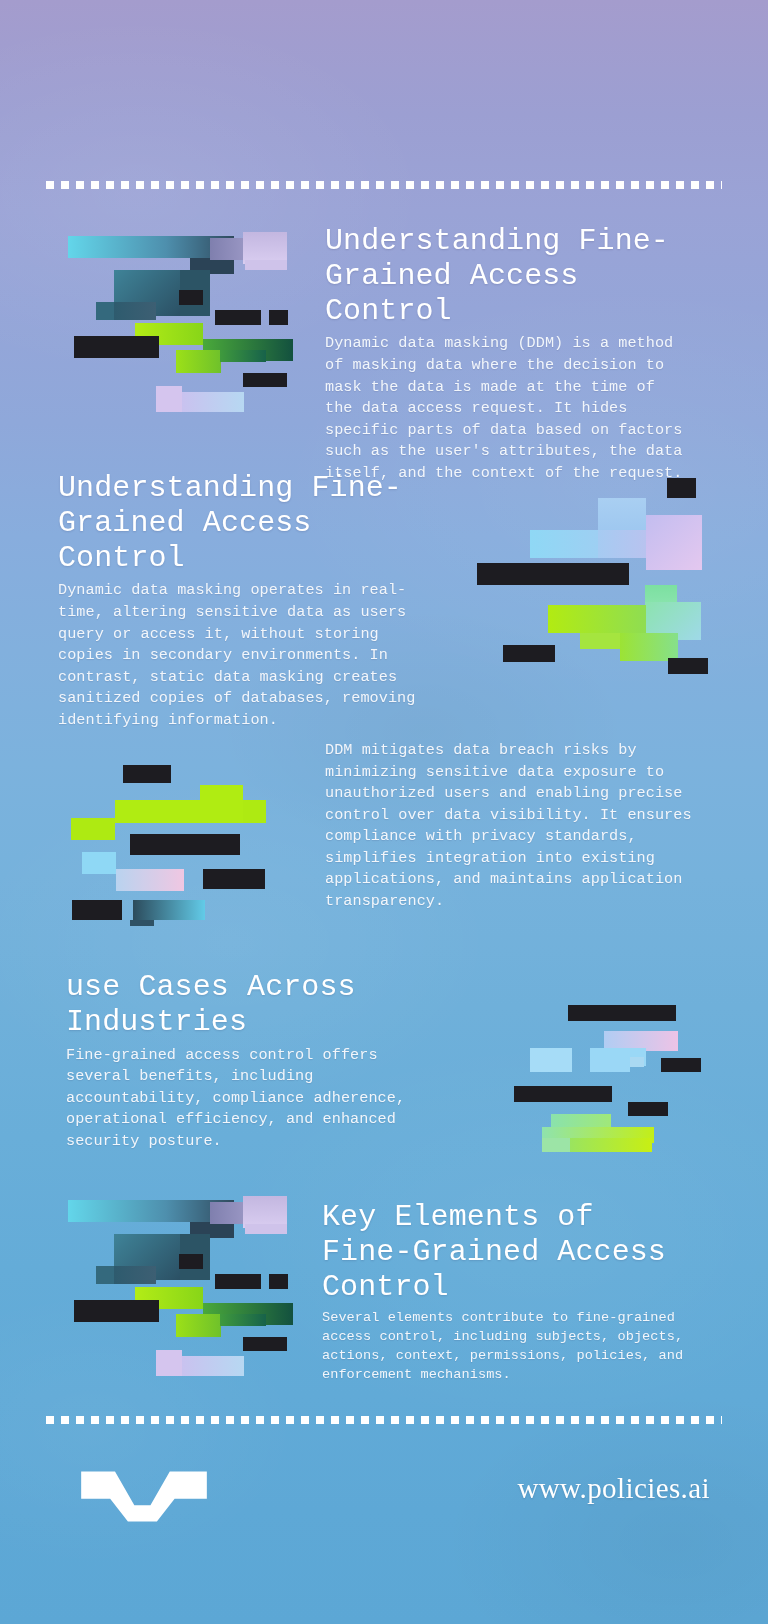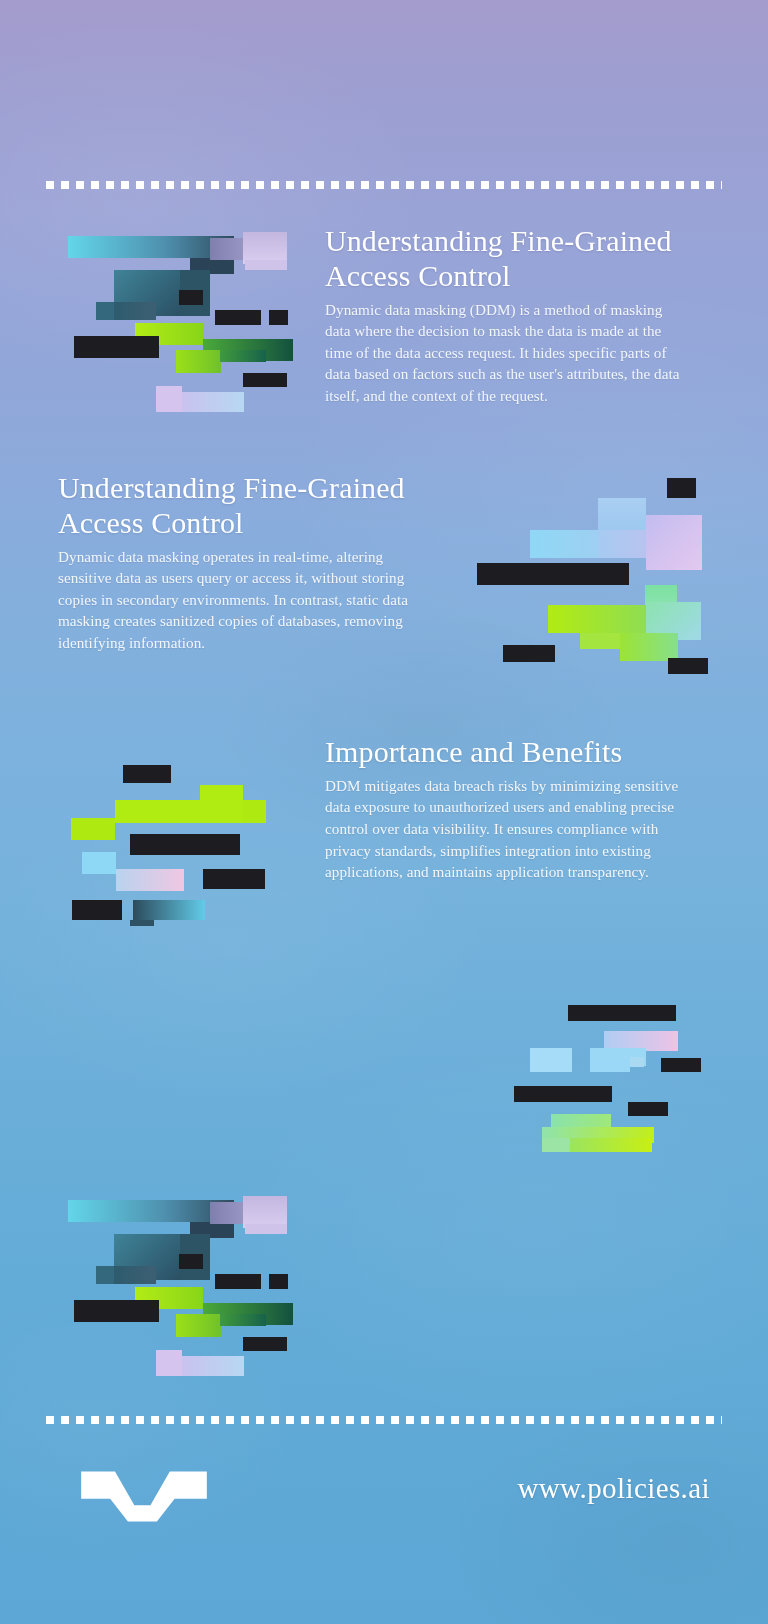--- a/index.html
+++ b/index.html
@@ -66,21 +66,21 @@
   .dotted-rule{
     position:absolute;
     height:8px;
     left:46px; right:46px;
     background-image:repeating-linear-gradient(to right,
         #ffffff 0px, #ffffff 8px, transparent 8px, transparent 15px);
     z-index:3;
   }
   #rule-top{ top:181px; }
   #rule-bottom{ top:1416px; }
-  .sec-text{ position:absolute; }
+  .sec-text{ position:absolute;font-family:Liberation Mono, monospace; }
   .sec-head{
     color:#ffffff;
     font-size:30px;
     line-height:1.16;
     font-weight:400;
     letter-spacing:.1px;
     text-shadow:0 1px 2px rgba(40,40,80,.16);
   }
   .sec-body{
     color:#f2f6fb;
@@ -209,21 +209,20 @@
     <span style="left:56px; top:139px; width:68px; height:22px; background:linear-gradient(90deg,#b9d3ef,#f0c7e2);"></span>
 
     <span class="blk-dark" style="left:143px;top:139px; width:62px; height:20px;"></span>
     <span class="blk-dark" style="left:12px; top:170px; width:50px; height:20px;"></span>
 
     <span style="left:73px; top:170px; width:72px; height:20px; background:linear-gradient(90deg,#2c4b5c,#62cbe8);"></span>
     <span style="left:70px; top:190px; width:24px; height:6px;  background:#2f5164;"></span>
   </div>
 
   <div class="sec-text" id="sec3-text">
-    <div class="sec-head">Importance and Benefits</div>
     <div class="sec-body">DDM mitigates data breach risks by minimizing sensitive data exposure to unauthorized users and enabling precise control over data visibility. It ensures compliance with privacy standards, simplifies integration into existing applications, and maintains application transparency.</div>
   </div>
 
   <div class="glyph" id="gfx4">
     <span class="blk-dark" style="left:88px; top:45px; width:108px; height:16px;"></span>
 
     <span style="left:124px;top:71px;  width:74px; height:20px; background:linear-gradient(90deg,#b0cdf3,#edc3e6);"></span>
     <span style="left:110px;top:88px;  width:56px; height:18px; background:#9ad8f6;"></span>
     <span style="left:50px; top:88px;  width:42px; height:24px; background:#a6dcf7;"></span>
     <span style="left:110px;top:100px; width:40px; height:12px; background:#9bd7f6;"></span>
@@ -232,20 +231,24 @@
     <span class="blk-dark" style="left:181px;top:98px;  width:40px; height:14px;"></span>
     <span class="blk-dark" style="left:34px; top:126px; width:98px; height:16px;"></span>
     <span class="blk-dark" style="left:148px;top:142px; width:40px; height:14px;"></span>
 
     <span style="left:71px; top:154px; width:60px; height:14px; background:linear-gradient(90deg,#8ae2ac,#a0e879);"></span>
     <span style="left:62px; top:167px; width:112px; height:16px; background:linear-gradient(90deg,#8fe3ad,#c3ee18);"></span>
     <span style="left:62px; top:178px; width:28px; height:14px; background:#9ce4a6;"></span>
     <span style="left:90px; top:178px; width:82px; height:14px; background:linear-gradient(90deg,#9ae45f,#c8ef13);"></span>
   </div>
 
+  <div class="sec-text" id="sec4-text">
+    <div class="sec-head">use Cases Across Industries</div>
+    <div class="sec-body">Fine-grained access control offers several benefits, including accountability, compliance adherence, operational efficiency, and enhanced security posture.</div>
+  </div>
 
   <div class="glyph" id="gfx5">
     <span style="left:8px;  top:10px;  width:98px; height:22px; background:linear-gradient(90deg,#63d6ea,#4e8fad);"></span>
     <span style="left:106px;top:10px;  width:68px; height:22px; background:linear-gradient(90deg,#4e8fad,#2f4a5e);"></span>
     <span style="left:130px;top:32px;  width:44px; height:16px; background:#2b4356;"></span>
     <span style="left:54px; top:44px;  width:66px; height:46px; background:linear-gradient(135deg,#3f8398,#2b5064);"></span>
     <span style="left:120px;top:44px;  width:30px; height:46px; background:#2c5465;"></span>
     <span style="left:36px; top:76px;  width:24px; height:18px; background:#34697d;"></span>
     <span style="left:54px; top:76px;  width:42px; height:18px; background:linear-gradient(90deg,#2e5b6e,#3d5f73);"></span>
 
@@ -262,20 +265,24 @@
     <span style="left:116px;top:124px; width:45px; height:23px; background:linear-gradient(90deg,#9ce018,#6fc12b);"></span>
     <span style="left:160px;top:124px; width:46px; height:12px; background:linear-gradient(90deg,#3f9a3d,#17624a);"></span>
 
     <span class="blk-dark" style="left:14px; top:110px; width:85px; height:22px;"></span>
     <span class="blk-dark" style="left:183px;top:147px; width:44px; height:14px;"></span>
 
     <span style="left:96px; top:160px; width:26px; height:26px; background:#d5c5ee;"></span>
     <span style="left:122px;top:166px; width:62px; height:20px; background:linear-gradient(90deg,#c9c2ef,#b7d8f2);"></span>
   </div>
 
+  <div class="sec-text" id="sec5-text">
+    <div class="sec-head">Key Elements of Fine-Grained Access Control</div>
+    <div class="sec-body">Several elements contribute to fine-grained access control, including subjects, objects, actions, context, permissions, policies, and enforcement mechanisms.</div>
+  </div>
 
   <div class="dotted-rule" id="rule-bottom"></div>
 
   <svg id="footer-logo" viewBox="0 0 160 72" aria-hidden="true">
     <path d="M2 8 H44 L68 50 L88 50 L112 8 H158 V42 H118 L96 70 H60 L38 42 H2 Z" fill="#ffffff"></path>
   </svg>
 
   <div id="footer-url">www.policies.ai</div>
 
 </div>

